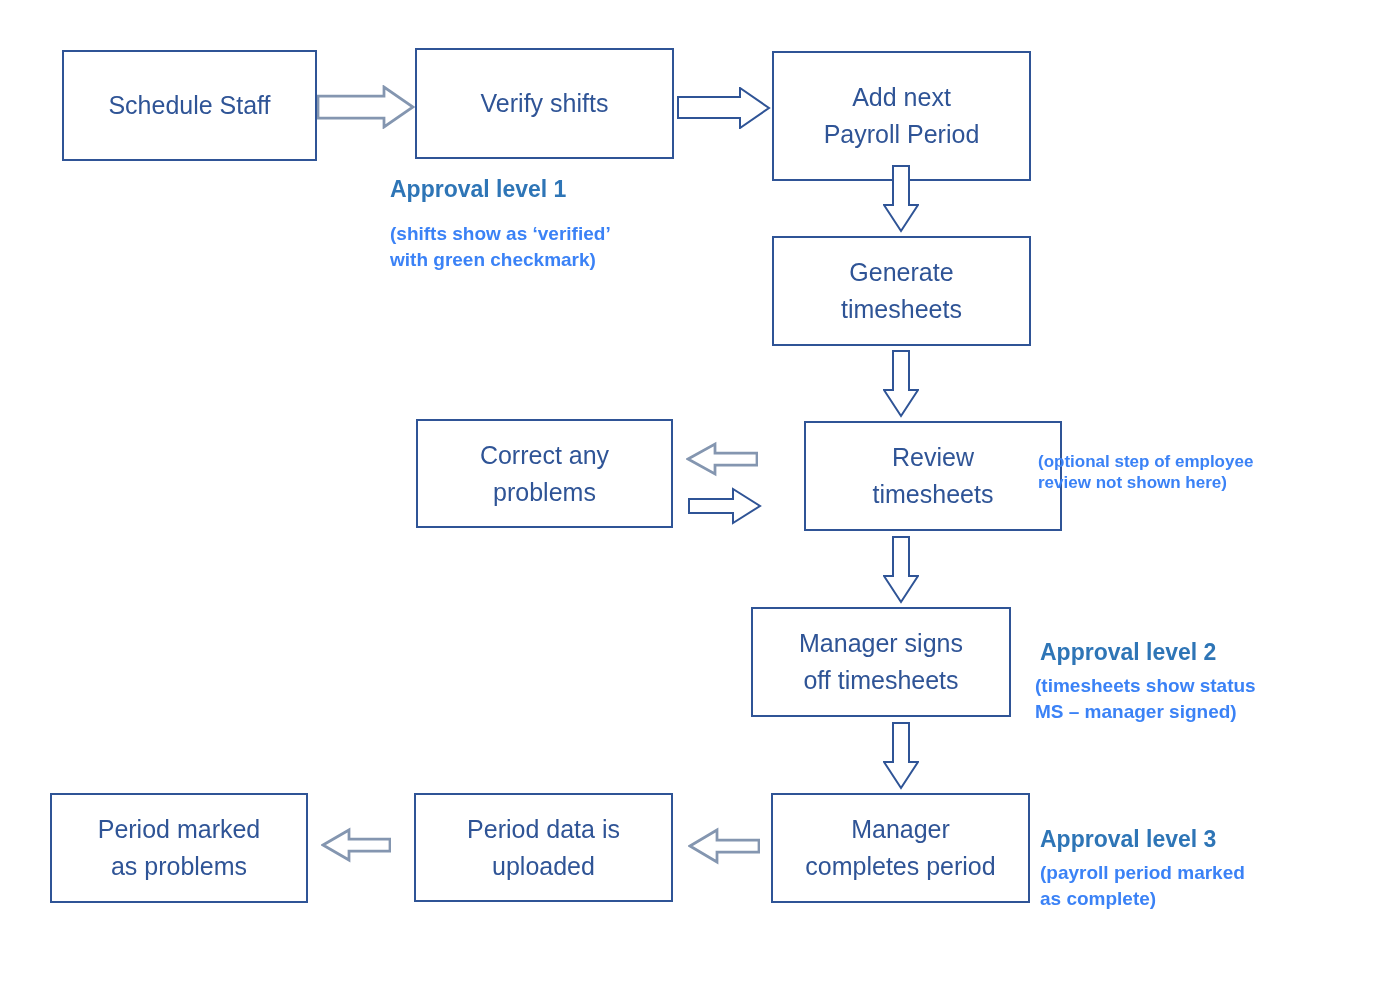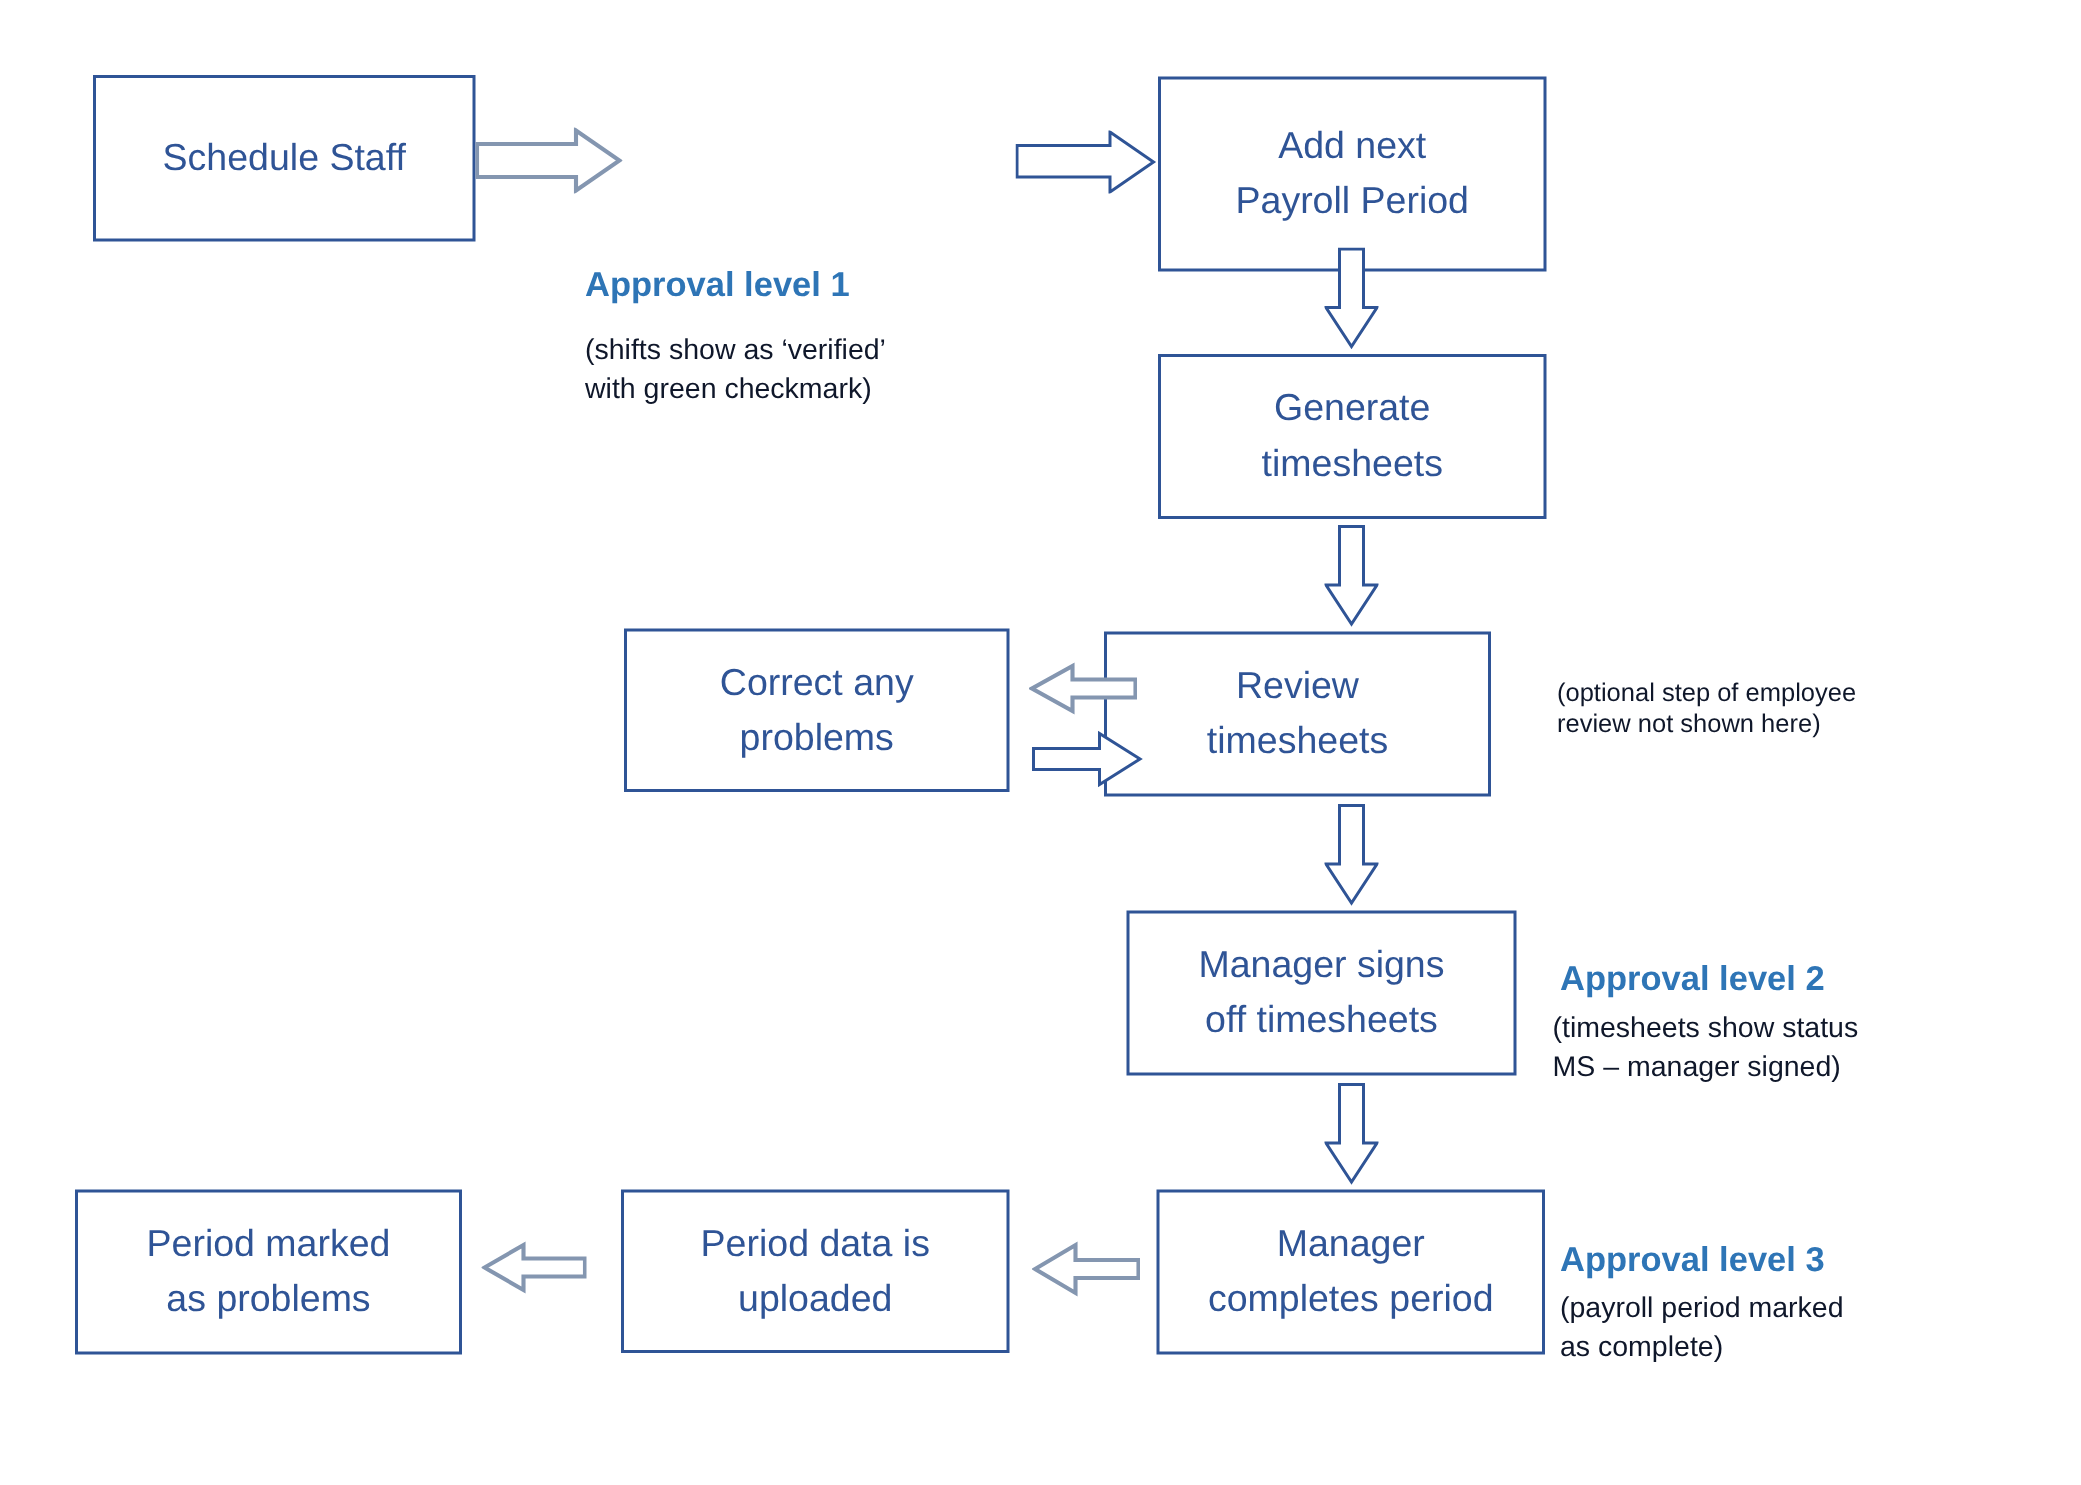--- a/index.html
+++ b/index.html
@@ -38,56 +38,60 @@
   }
   .annotation-title {
     font-size: 23px;
     font-weight: 600;
     color: #2E75B6;
   }
   .annotation-note {
     font-size: 19px;
     line-height: 1.35;
     white-space: pre-line;
-    color: #0f172a;
+    color: #3b82f6;
+    font-weight: bold;
   }
   .annotation-note.small {
     font-size: 17px;
     line-height: 1.25;
   }
   .arrow {
     position: absolute;
   }
 </style>
 </head>
 <body>
 
 <div id="canvas">
 
   <div class="flow-box" style="left:62px; top:50px; width:255px; height:111px;">
     <div class="flow-box-label">Schedule Staff</div>
   </div>
 
+  <div class="flow-box" style="left:415px; top:48px; width:259px; height:111px;">
+    <div class="flow-box-label">Verify shifts</div>
+  </div>
 
   <div class="flow-box" style="left:772px; top:51px; width:259px; height:130px;">
     <div class="flow-box-label">Add next
 Payroll Period</div>
   </div>
 
   <div class="flow-box" style="left:772px; top:236px; width:259px; height:110px;">
     <div class="flow-box-label">Generate
 timesheets</div>
   </div>
 
   <div class="flow-box" style="left:416px; top:419px; width:257px; height:109px;">
     <div class="flow-box-label">Correct any
 problems</div>
   </div>
 
-  <div class="flow-box" style="left:736px; top:421px; width:258px; height:110px;">
+  <div class="flow-box" style="left:804px; top:421px; width:258px; height:110px;">
     <div class="flow-box-label">Review
 timesheets</div>
   </div>
 
   <div class="flow-box" style="left:751px; top:607px; width:260px; height:110px;">
     <div class="flow-box-label">Manager signs
 off timesheets</div>
   </div>
 
   <div class="flow-box" style="left:771px; top:793px; width:259px; height:110px;">

